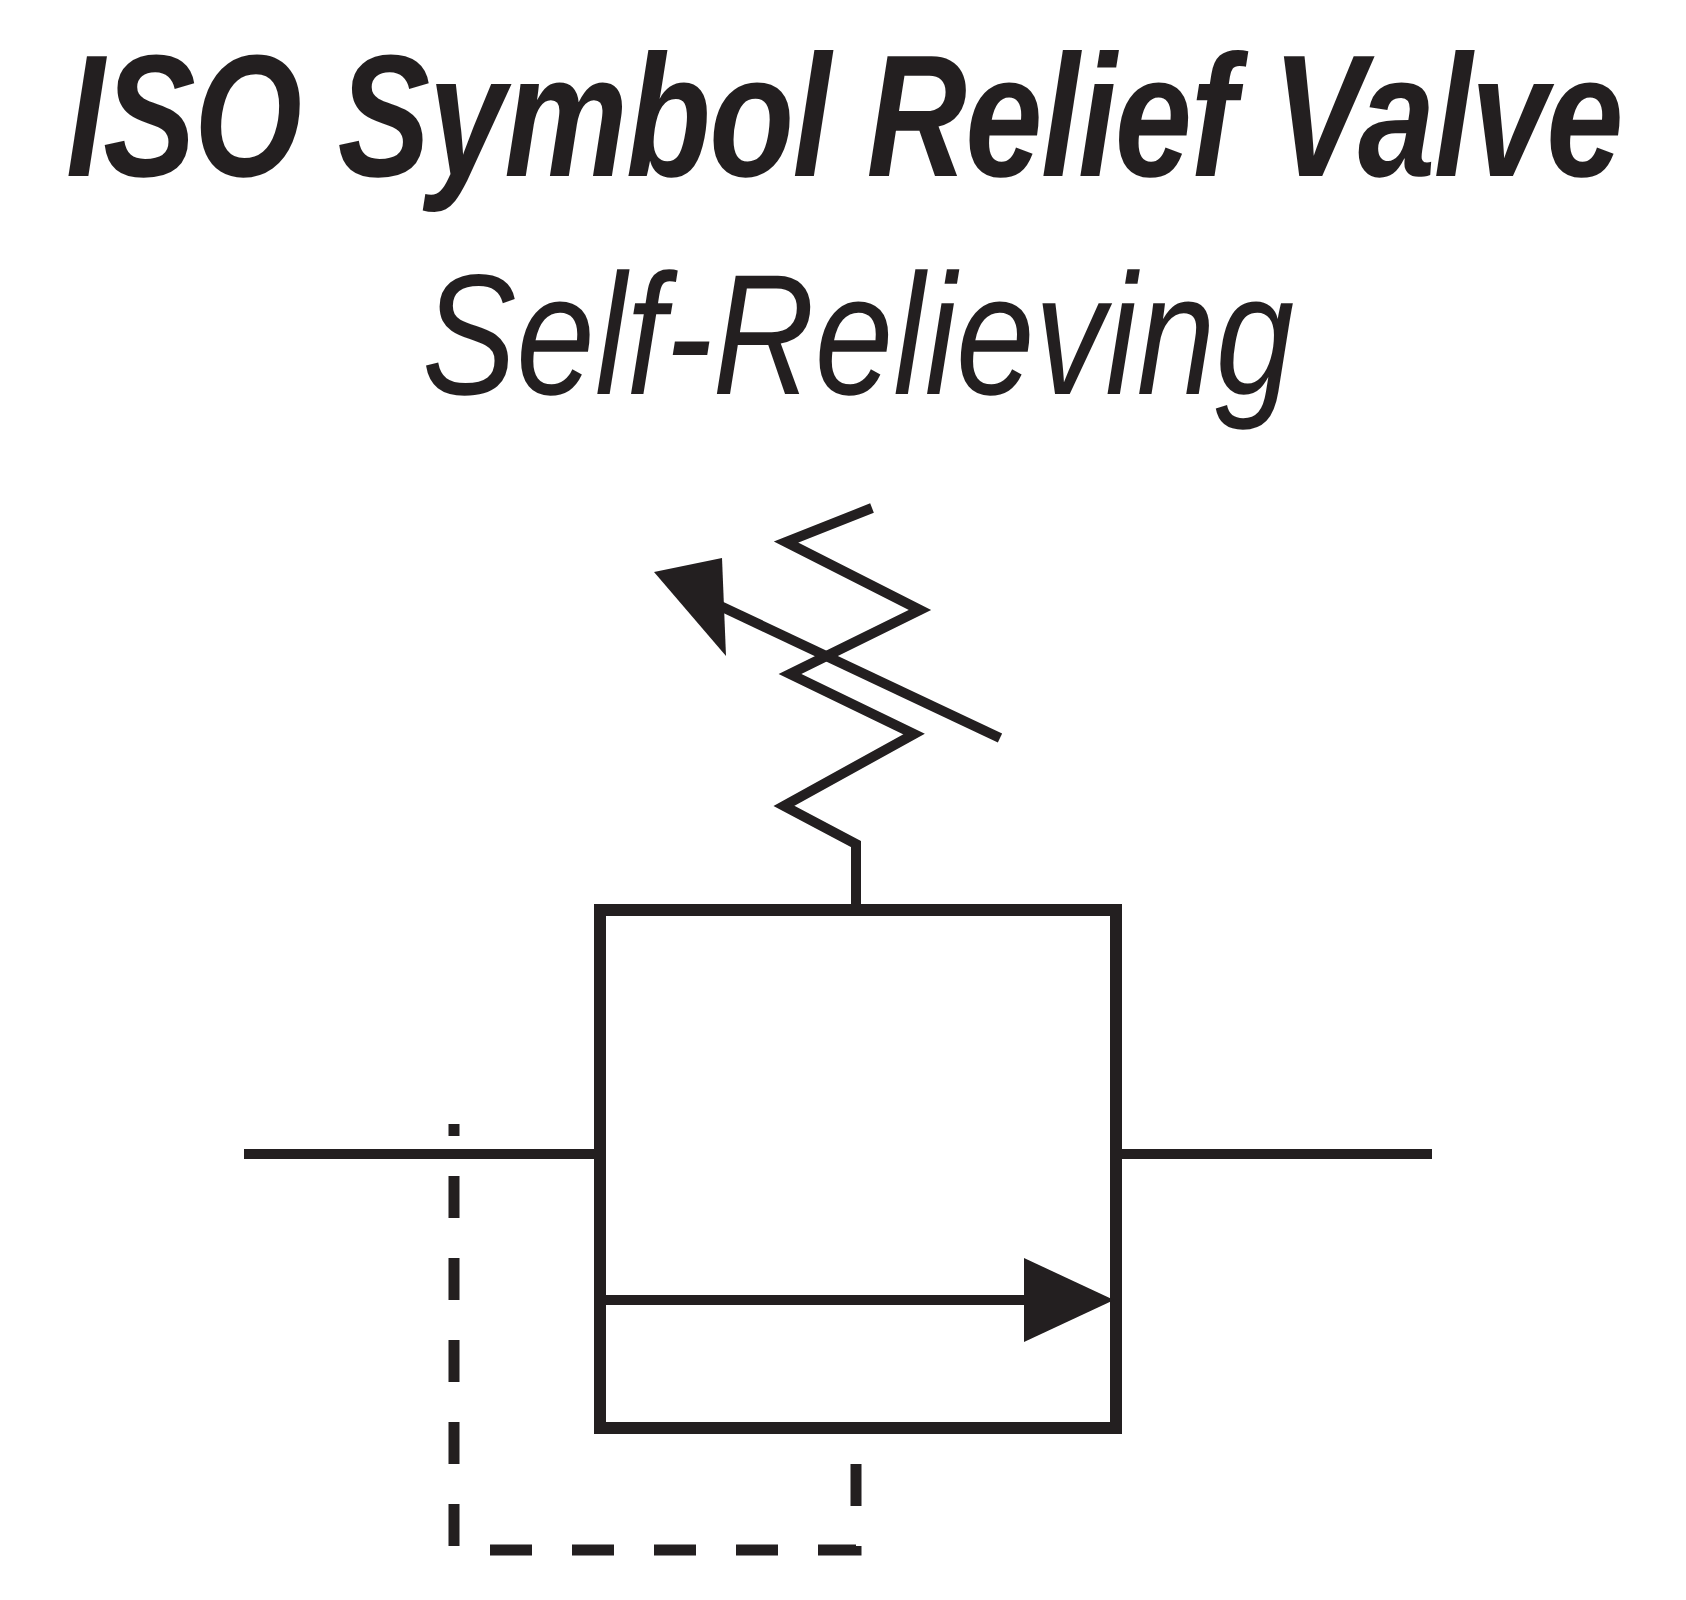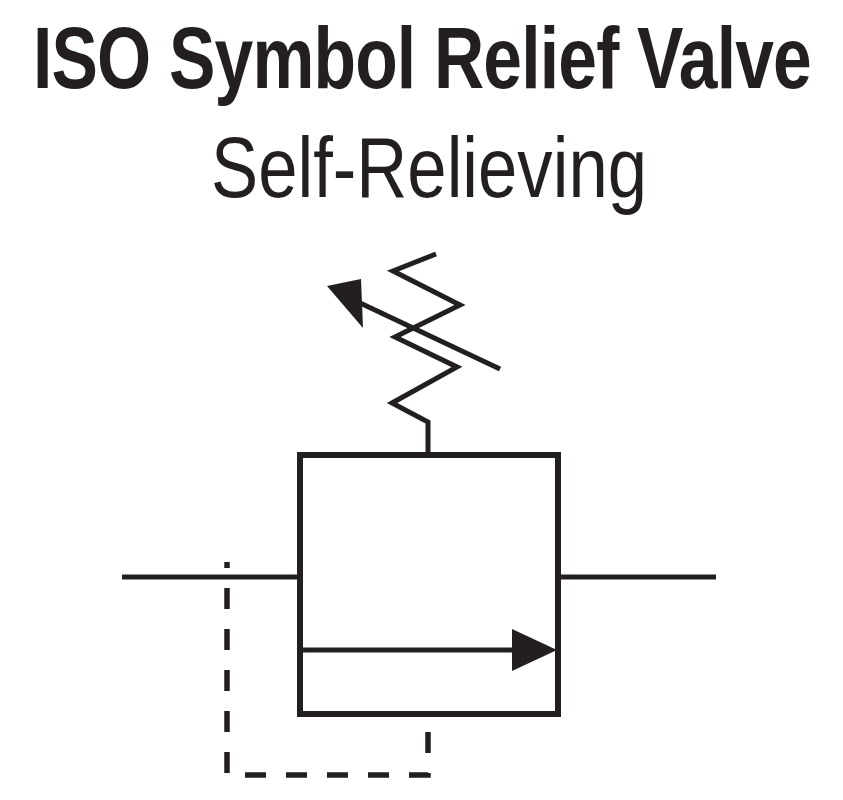--- a/index.html
+++ b/index.html
@@ -10,20 +10,21 @@
   html, body {
     background: var(--background);
     font-family: "Liberation Sans", sans-serif;
   }
   .canvas {
     position: relative;
     width: 843px;
     height: 800px;
     background: var(--background);
     overflow: hidden;
+    font-style: italic;
   }
   svg.figure { display: block; width: 843px; height: 800px; }
   svg.figure text {
     font-family: "Liberation Sans", sans-serif;
     fill: var(--ink);
   }
   .title-text  { font-size: 87px; font-weight: bold; letter-spacing: -1px; }
   .subtitle-text { font-size: 86px; font-weight: 400; }
   .stroke { stroke: var(--ink); fill: none; }
   .fill   { fill: var(--ink); stroke: none; }

